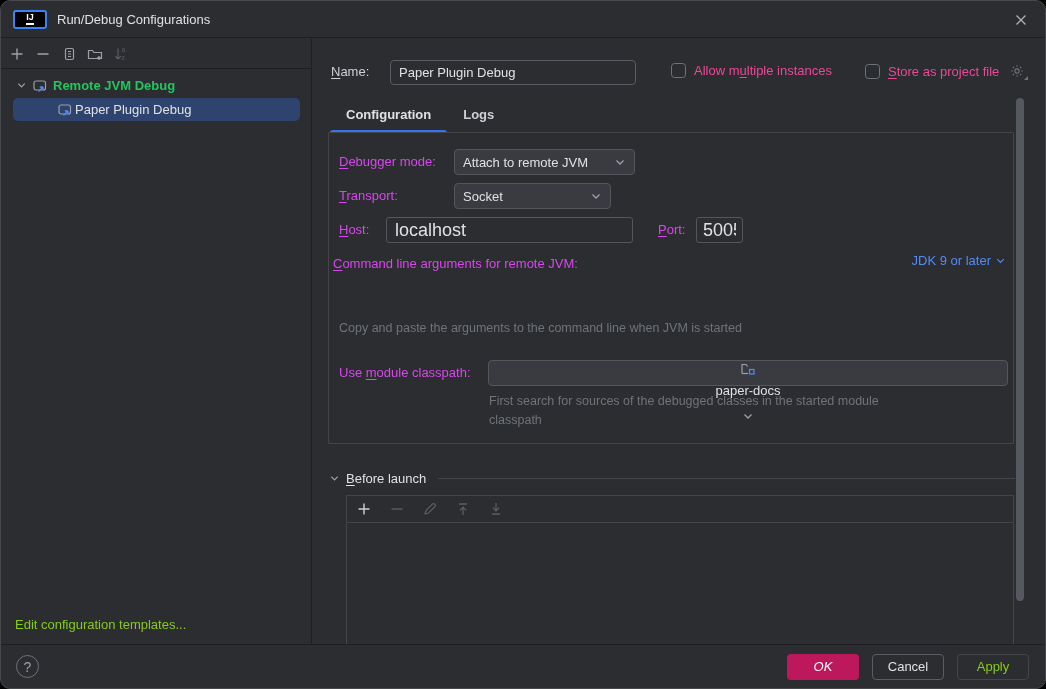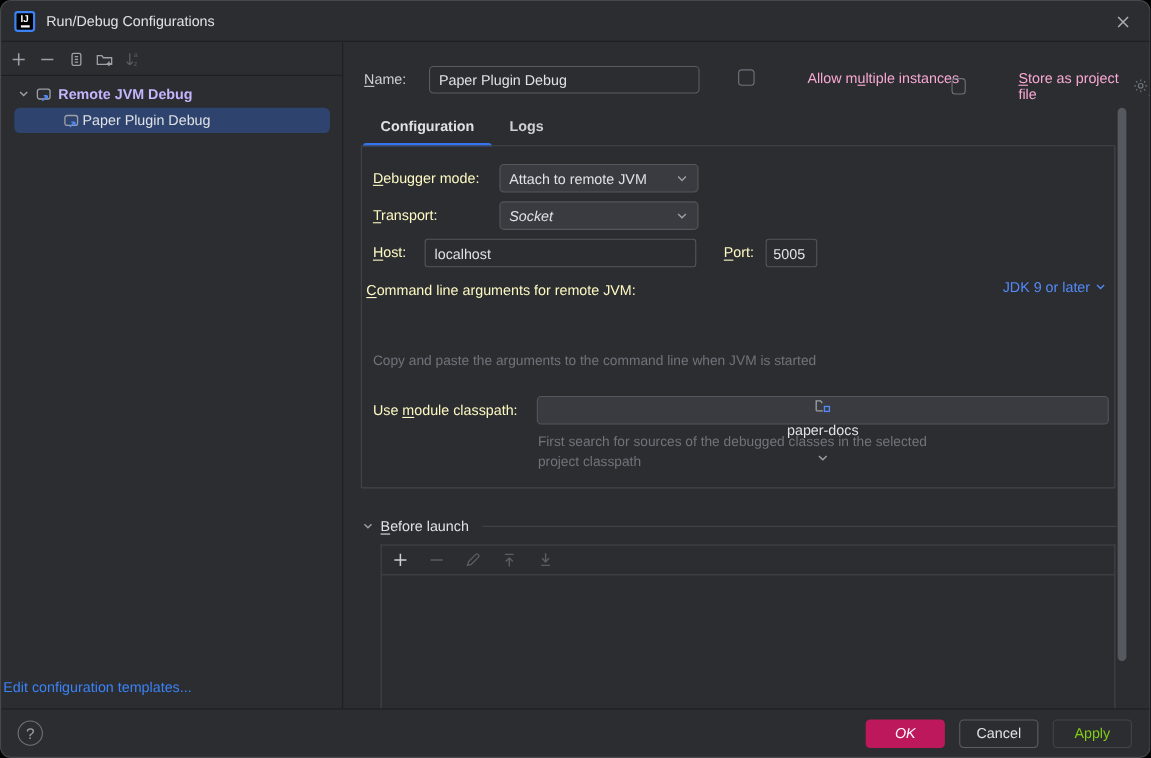--- a/index.html
+++ b/index.html
@@ -5,74 +5,74 @@
   * { margin:0; padding:0; box-sizing:border-box; }
   html,body { background:#000; width:1046px; height:689px; overflow:hidden; }
   body { font-family:"Liberation Sans", sans-serif; font-size:13px; color:#DFE1E5; }
 
   .win { position:relative; width:1046px; height:689px; background:#2B2D30;
          border:1px solid #46484c; border-radius:10px; overflow:hidden; }
 
   
   .titlebar { position:absolute; top:0; left:0; right:0; height:37px;
               border-bottom:1px solid #1E1F22; display:flex; align-items:center; }
-  .logo { width:19px; height:19px; margin-left:12px; background:#000;
+  .logo { width:34px; height:19px; margin-left:12px; background:#000;
           border:2px solid #3B82F6; border-radius:3px; display:flex;
           align-items:center; justify-content:center; flex-direction:column; }
   .logo span { color:#fff; font-size:9px; font-weight:bold; line-height:9px; letter-spacing:0; }
   .logo i { display:block; width:8px; height:2px; background:#fff; margin-top:1px; }
   .title { margin-left:10px; font-size:13px; color:#DFE1E5; }
   .close { position:absolute; right:14px; top:9px; width:20px; height:20px;
            display:flex; align-items:center; justify-content:center; color:#ADAEB3; cursor:pointer; }
 
   
   .sidebar { position:absolute; top:38px; left:0; width:311px; bottom:44px;
              border-right:1px solid #1E1F22; }
   .s-toolbar { height:30px; border-bottom:1px solid #1E1F22; display:flex;
                align-items:center; padding-left:8px; gap:10px; }
   .tbtn { width:16px; height:16px; color:#9DA0A8; display:flex; align-items:center; justify-content:center; }
   .tbtn.dim { color:#5A5D63; }
   .tree { padding-top:5px; }
   .tree-parent { height:23px; display:flex; align-items:center; padding-left:15px; gap:5px; }
-  .tree-parent .lbl { font-weight:600; color:#c4b5fd; }
+  .tree-parent .lbl { font-weight:600; color:#22c55e; }
   .tree-child-sel { height:23px; margin:1px 11px 0 12px; background:#2E436E; border-radius:5px;
                     display:flex; align-items:center; padding-left:44px; gap:2px; }
   .chev { color:#9DA0A8; }
-  .edit-link { position:absolute; left:2px; bottom:12px; color:#3b82f6; cursor:pointer; }
+  .edit-link { position:absolute; left:14px; bottom:12px; color:#84cc16; cursor:pointer; }
 
   
   .main { position:absolute; top:37px; left:312px; right:0; bottom:44px; }
 
   .name-row { position:absolute; top:22px; left:0; right:0; height:26px; }
   .name-label { position:absolute; left:18px; top:4px; color:#CED0D6; }
   .name-input { position:absolute; left:77px; top:0; width:246px; height:25px;
                 background:#2B2D30; border:1px solid #5A5D63; border-radius:4px;
                 color:#DFE1E5; font-size:13px; padding:0 8px; font-family:"Liberation Sans",sans-serif; }
   .cb-group { position:absolute; top:3px; display:flex; align-items:center; gap:8px; }
   .cb1 { left:358px; } .cb2 { left:552px; }
   .checkbox { width:15px; height:15px; border:1.6px solid #6F737A; border-radius:3.5px; background:transparent; }
-  .cb-label { color:#f9a8d4;margin-left:40px; }
+  .cb-label { color:#ec4899; }
   .gear { color:#6F737A; margin-left:2px; position:relative; }
   .gear .corner { position:absolute; right:-3px; bottom:-1px; width:0; height:0;
                   border-left:4px solid transparent; border-bottom:4px solid #6F737A; }
 
   .tabs { position:absolute; top:61px; left:17px; display:flex; }
   .tab { padding:8px 16px 11px; color:#CED0D6; position:relative; cursor:pointer;font-weight:bold; }
   .tab.active { color:#DFE1E5; }
   .tab.active::after { content:""; position:absolute; left:0; right:0; bottom:0;
                        height:3px; background:#3574F0; border-radius:3px 3px 0 0; }
 
   .content-box { position:absolute; top:94px; left:15px; width:686px; height:312px;
                  border:1px solid #43454A; border-radius:1px; }
-  .flabel { position:absolute; color:#fef9c3; }
+  .flabel { position:absolute; color:#d946ef; }
   .combo { position:absolute; height:26px; background:#393B40; border:1px solid #54565B;
            border-radius:4px; display:flex; align-items:center; padding:0 8px; gap:6px; color:#DFE1E5; }
   .combo .spacer { flex:1; }
   .tinput { position:absolute; height:26px; background:#2B2D30; border:1px solid #54565B;
-            border-radius:3px; color:#DFE1E5; font-size:13px; padding:0 8px;
+            border-radius:3px; color:#DFE1E5; font-size:18px; padding:0 8px;
             font-family:"Liberation Sans",sans-serif; }
   .jdk-link { position:absolute; right:7px; top:120px; color:#548AF7; display:flex;
               align-items:center; gap:4px; cursor:pointer; }
   .cmd-area { position:absolute; top:142px; left:9px; width:670px; height:38px;
               border:1px solid #4E5157; border-radius:2px; background:#2B2D30;
               font-family:"DejaVu Sans Mono", monospace; font-size:12.5px; color:#BCBEC4;
               padding:5px 8px; }
   .hint { color:#6F737A; font-size:12.5px; }
   .hint1 { position:absolute; top:188px; left:10px; }
   .module-hint { position:absolute; top:259px; left:160px; width:390px; line-height:1.55; }
@@ -219,21 +219,21 @@
         <span>Attach to remote JVM</span>
         <span class="spacer"></span>
         <span class="chev">
             <svg width="12" height="12" viewBox="0 0 12 12" fill="none" stroke="currentColor" stroke-width="1.3">
               <path d="M2.5 4.5L6 8l3.5-3.5"></path>
             </svg>
           </span>
       </div>
 
       <label class="flabel" style="top:55px; left:10px;"><span></span><span class="mn">T</span><span>ransport:</span></label>
-      <div class="combo" style="top:50px; left:125px; width:181px;font-style:italic;">
+      <div class="combo" style="top:50px; left:125px; width:157px;">
         <span>Socket</span>
         <span class="spacer"></span>
         <span class="chev">
             <svg width="12" height="12" viewBox="0 0 12 12" fill="none" stroke="currentColor" stroke-width="1.3">
               <path d="M2.5 4.5L6 8l3.5-3.5"></path>
             </svg>
           </span>
       </div>
 
       <label class="flabel" style="top:89px; left:10px;"><span></span><span class="mn">H</span><span>ost:</span></label>
@@ -261,21 +261,21 @@
           </svg>
         </span>
         <span>paper-docs</span>
         <span class="spacer"></span>
         <span class="chev">
             <svg width="12" height="12" viewBox="0 0 12 12" fill="none" stroke="currentColor" stroke-width="1.3">
               <path d="M2.5 4.5L6 8l3.5-3.5"></path>
             </svg>
           </span>
       </div>
-      <div class="hint module-hint">First search for sources of the debugged classes in the selected project classpath</div>
+      <div class="hint module-hint">First search for sources of the debugged classes in the started module classpath</div>
     </div>
 
     <div class="before-header">
       <span class="chev">
           <svg width="11" height="11" viewBox="0 0 12 12" fill="none" stroke="currentColor" stroke-width="1.4">
             <path d="M2.5 4l3.5 3.5L9.5 4"></path>
           </svg>
         </span>
       <span><span></span><span class="mn">B</span><span>efore launch</span></span>
       <span class="hline"></span>

